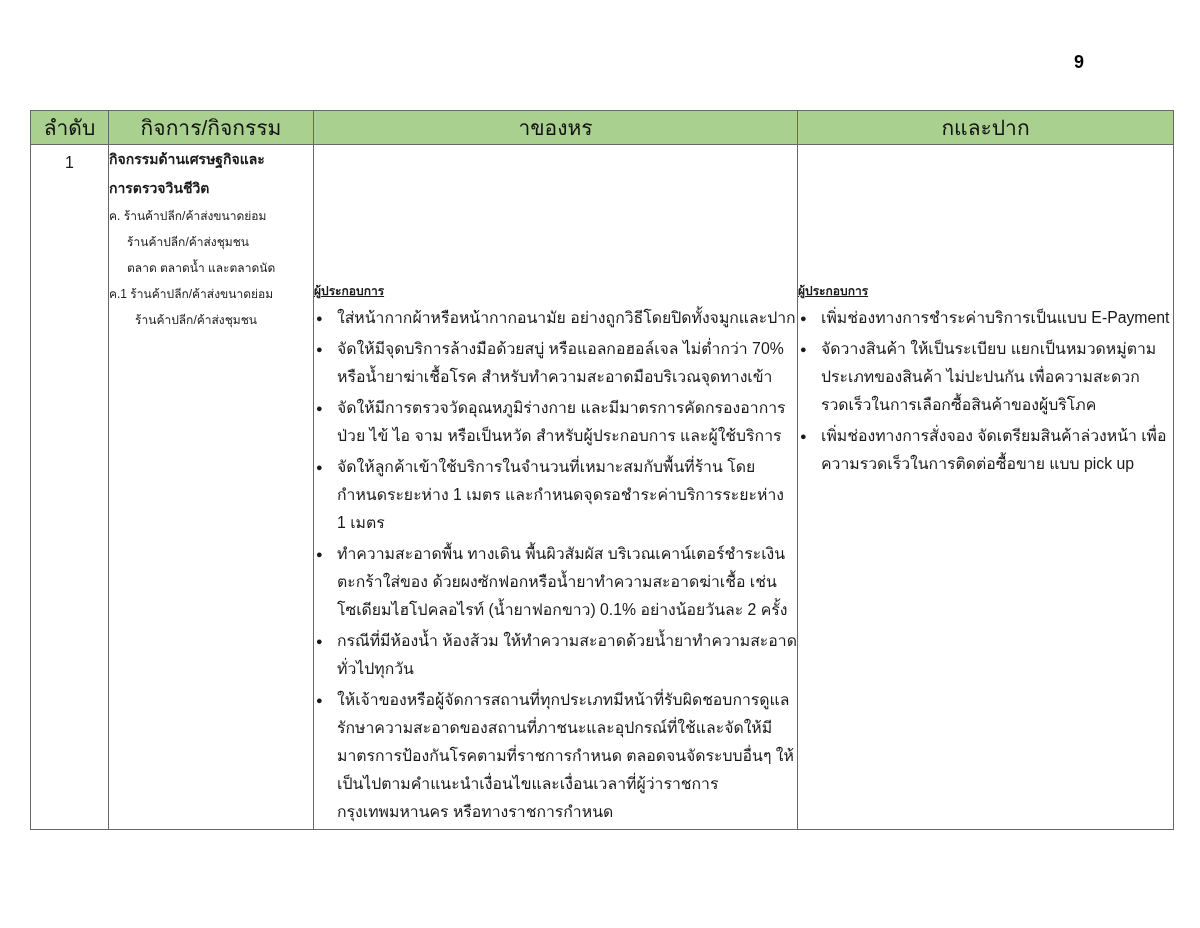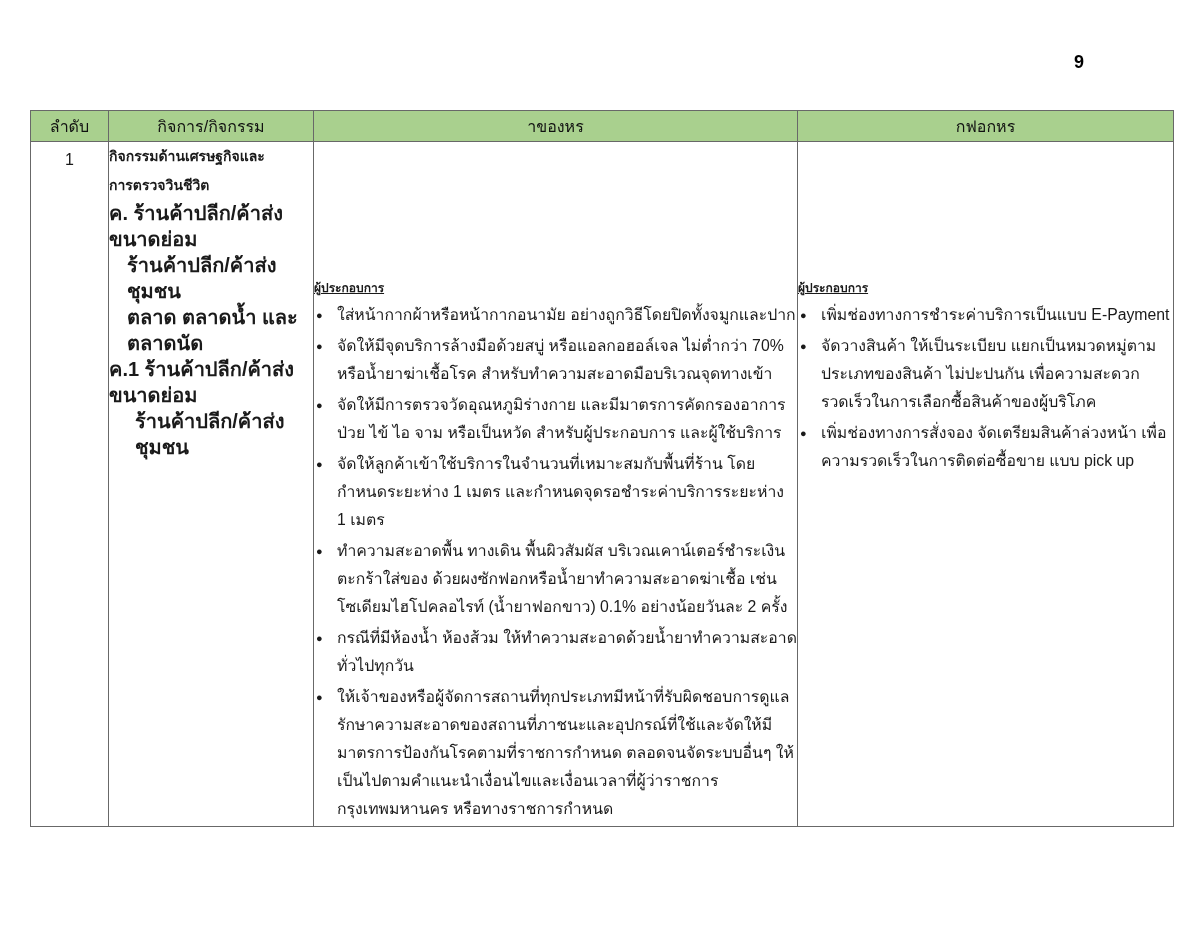--- a/index.html
+++ b/index.html
@@ -34,21 +34,21 @@
   }
   table.doc-table th,
   table.doc-table td {
     border: 1.4px solid #686868;
     vertical-align: top;
     padding: 0;
   }
   table.doc-table thead th {
     background: #a9d08e;
     height: 30px;
-    font-size: 16px;
+    font-size: 21px;
     font-weight: 400;
     text-align: center;
     vertical-align: middle;
     color: #111111;
   }
   tbody td { height: 680px; }
 
   
   .c-order .order-num {
     text-align: center;
@@ -57,22 +57,22 @@
   }
 
   
   .c-activity { padding: 8px 6px 0 10px; }
   .act-title {
     font-weight: bold;
     font-size: 14px;
     line-height: 29px;
   }
   .act-line {
-    font-size: 20px;
-    font-weight: 700;
+    font-size: 12px;
+    font-weight: 400;
     line-height: 26px;
   }
   .indent-0 { padding-left: 0; }
   .indent-1 { padding-left: 18px; }
   .indent-2 { padding-left: 26px; }
 
   
   .sec-heading {
     font-weight: bold;
     text-decoration: underline;
@@ -120,21 +120,21 @@
       <col style="width:78px">
       <col style="width:205px">
       <col style="width:484px">
       <col style="width:376px">
     </colgroup>
     <thead>
       <tr>
         <th>ลำดับ</th>
         <th>กิจการ/กิจกรรม</th>
         <th>าของหร</th>
-        <th>กฟอกหร</th>
+        <th>กและปาก</th>
       </tr>
     </thead>
     <tbody>
       <tr>
         <td class="c-order">
           <div class="order-num">1</div>
         </td>
         <td class="c-activity">
           <div class="act-title">
             <div>กิจกรรมด้านเศรษฐกิจและ</div>

